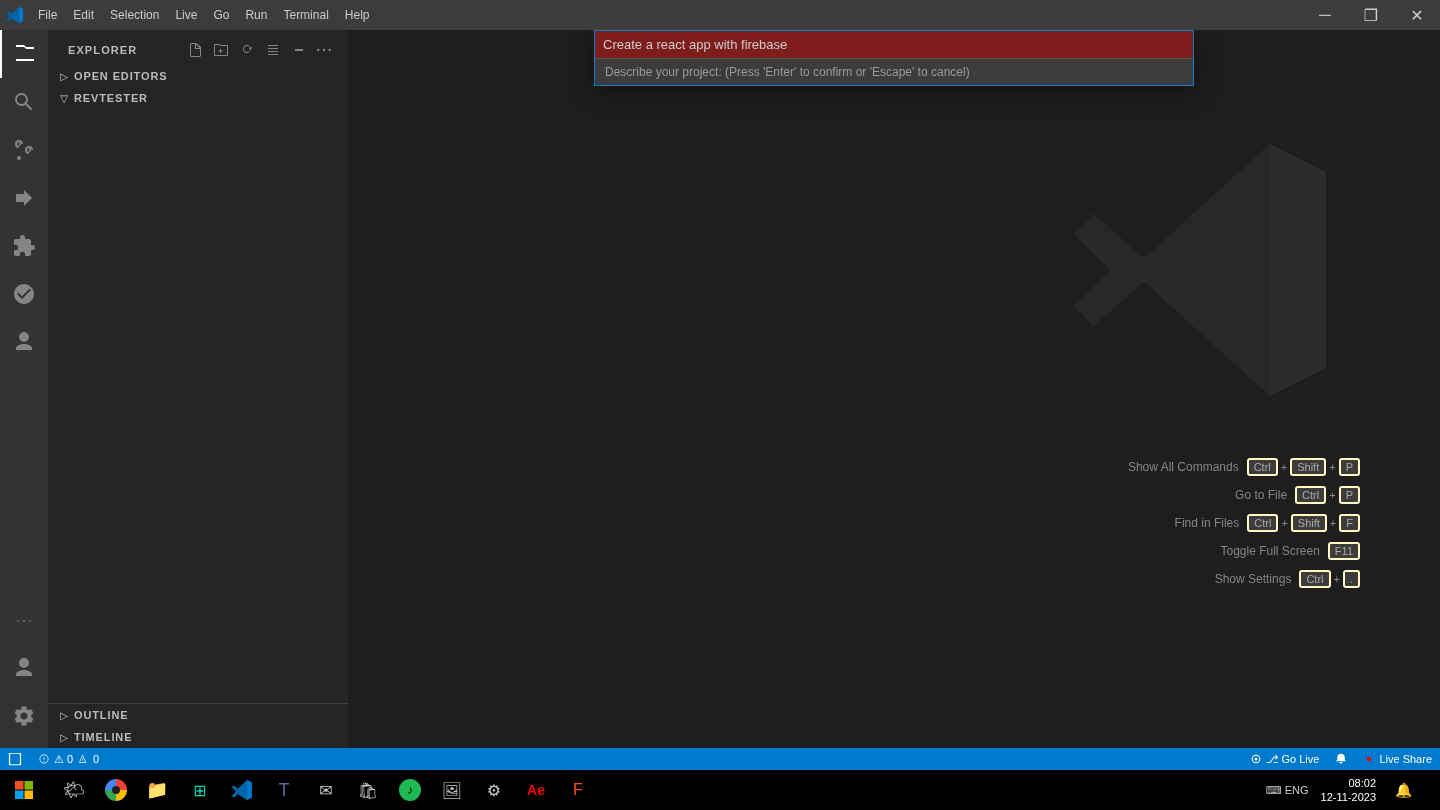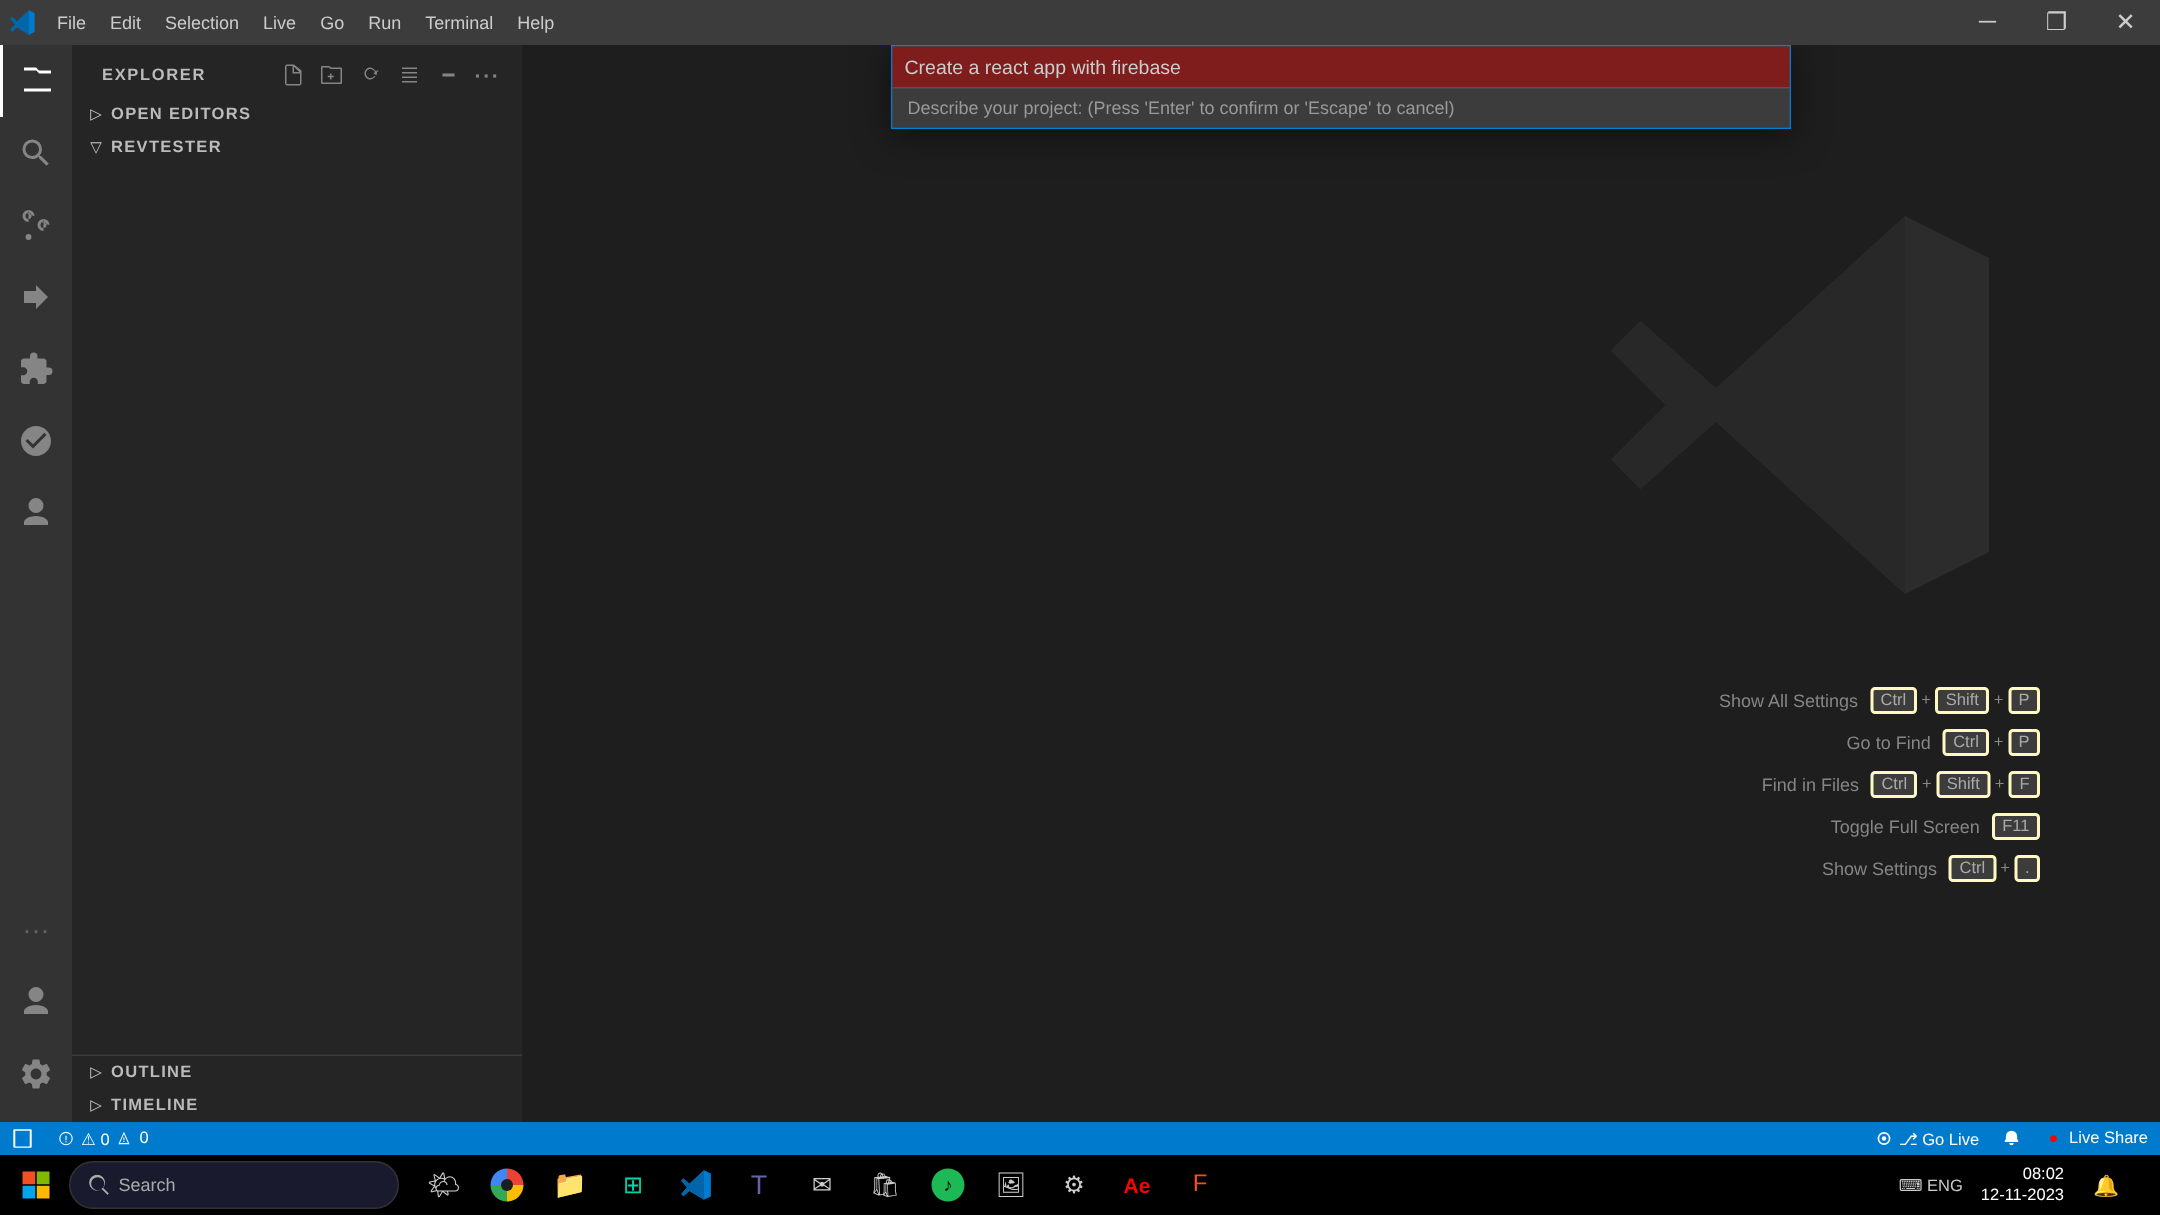--- a/index.html
+++ b/index.html
@@ -555,32 +555,32 @@
       <div class="vscode-watermark">
         <svg viewBox="0 0 300 300" fill="none">
           <path d="M225 15L90 138L36 90L15 111L54 150L15 189L36 210L90 162L225 285L285 255V45L225 15z" fill="#cccccc"></path>
           <path d="M225 15L90 138L36 90L15 111L54 150L15 189L36 210L90 162L225 285V15z" fill="#999999"></path>
         </svg>
       </div>
 
       <div class="shortcuts-list">
 
         <div class="shortcut-row">
-          <span class="shortcut-label">Show All Settings</span>
+          <span class="shortcut-label">Show All Commands</span>
           <div class="shortcut-keys">
             <span class="key">Ctrl</span>
             <span class="key-plus">+</span>
             <span class="key">Shift</span>
             <span class="key-plus">+</span>
             <span class="key">P</span>
           </div>
         </div>
 
         <div class="shortcut-row">
-          <span class="shortcut-label">Go to Find</span>
+          <span class="shortcut-label">Go to File</span>
           <div class="shortcut-keys">
             <span class="key">Ctrl</span>
             <span class="key-plus">+</span>
             <span class="key">P</span>
           </div>
         </div>
 
         <div class="shortcut-row">
           <span class="shortcut-label">Find in Files</span>
           <div class="shortcut-keys">
@@ -657,26 +657,20 @@
 
   <div class="taskbar-start">
     <svg width="20" height="20" viewBox="0 0 20 20" fill="white">
       <rect x="1" y="1" width="8.5" height="8.5" fill="#f25022"></rect>
       <rect x="10.5" y="1" width="8.5" height="8.5" fill="#7fba00"></rect>
       <rect x="1" y="10.5" width="8.5" height="8.5" fill="#00a4ef"></rect>
       <rect x="10.5" y="10.5" width="8.5" height="8.5" fill="#ffb900"></rect>
     </svg>
   </div>
 
-  <div class="taskbar-search">
-    <svg width="14" height="14" viewBox="0 0 16 16" fill="#aaaaaa">
-      <path d="M15.5 14.5l-4.4-4.4A6 6 0 1 0 10 11.1l4.4 4.4-1 1zM7 12A5 5 0 1 1 7 2a5 5 0 0 1 0 10z"></path>
-    </svg>
-    <span class="taskbar-search-text">Search</span>
-  </div>
 
   <div class="taskbar-icons">
 
     <div class="taskbar-icon">
       <div style="font-size:18px;">🌤</div>
     </div>
     <div class="taskbar-icon">
       <div style="width:22px;height:22px;border-radius:50%;background:conic-gradient(#ea4335 0deg 90deg, #fbbc04 90deg 180deg, #34a853 180deg 270deg, #4285f4 270deg 360deg);position:relative;display:flex;align-items:center;justify-content:center;">
         <div style="width:8px;height:8px;border-radius:50%;background:#1e1e1e;"></div>
       </div>

